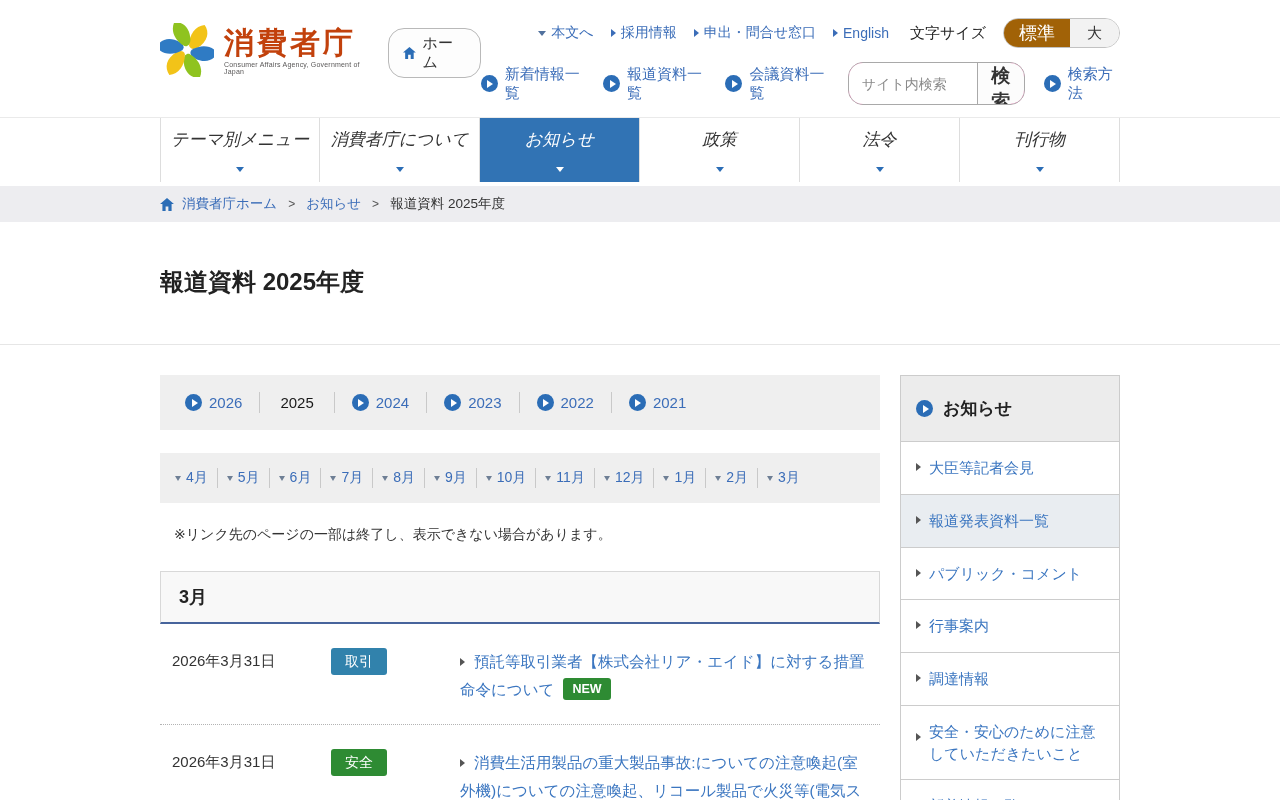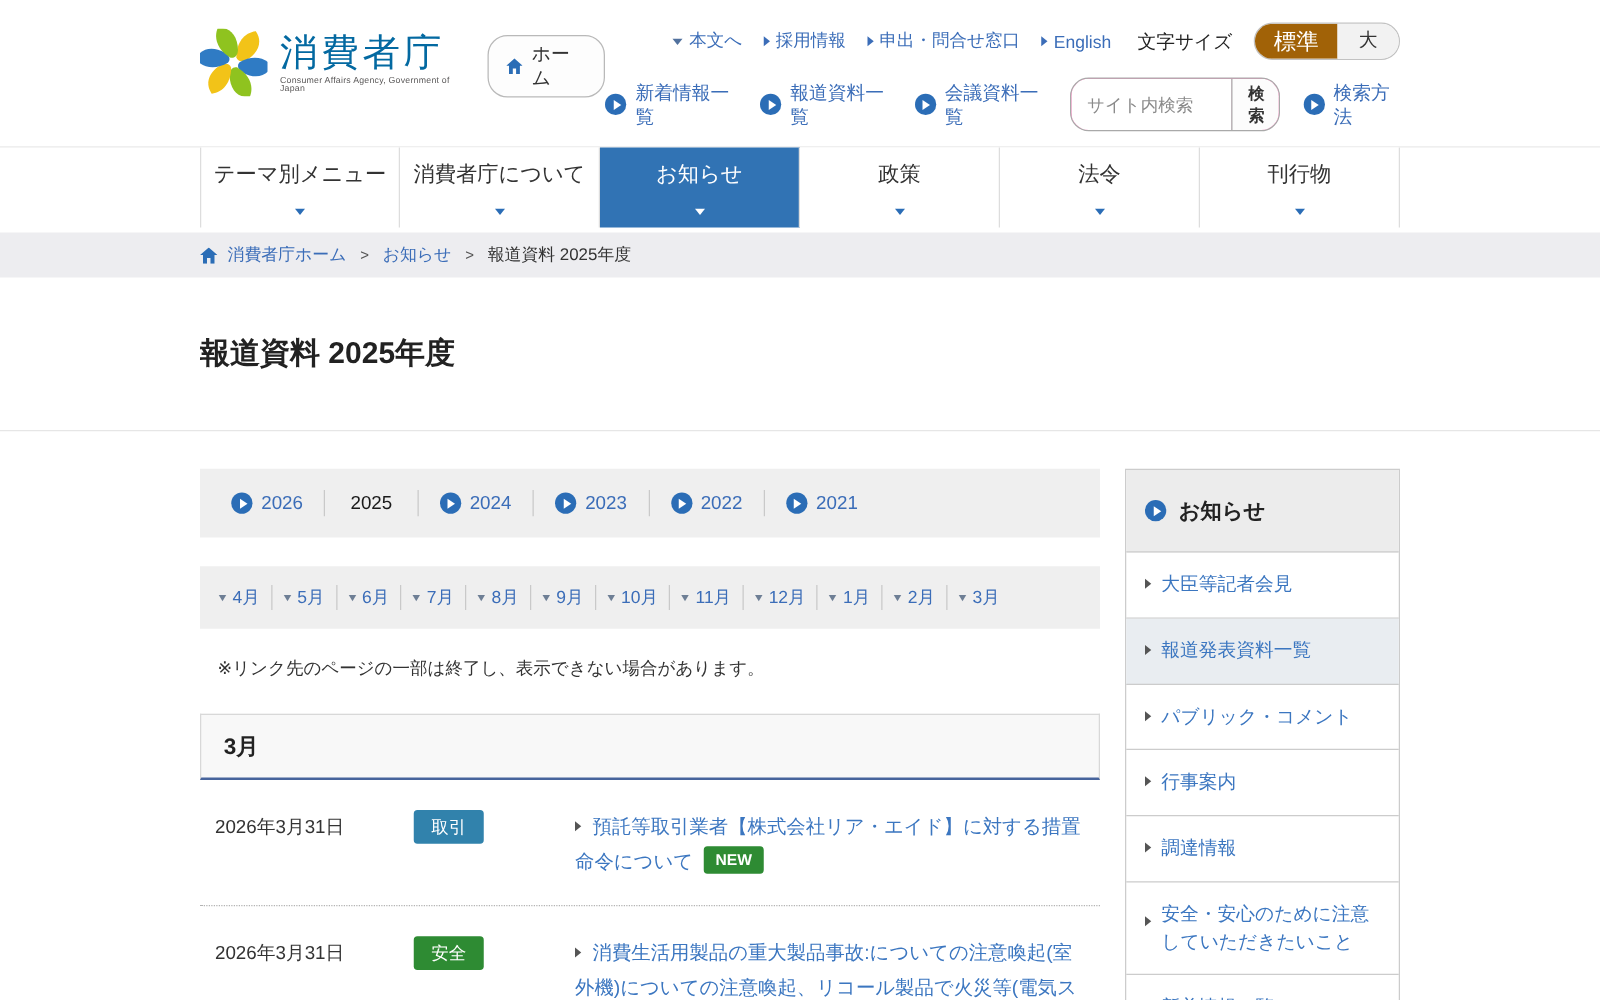--- a/index.html
+++ b/index.html
@@ -6,57 +6,57 @@
   html,body { width:1280px; height:800px; overflow:hidden; background:#fff;
     font-family:"Liberation Sans","DejaVu Sans",sans-serif; color:#333; }
   .container { width:960px; margin:0 auto; }
 
   
   .header { padding:14px 0 12px; }
   .header-inner { display:flex; justify-content:space-between; align-items:flex-start; }
   .logo-group { display:flex; align-items:center; padding-top:8px; }
   .logo-mark { width:54px; height:54px; flex-shrink:0; }
   .logo-text { margin-left:10px; }
-  .logo-title { font-size:30px; font-weight:normal; color:#0369a1; letter-spacing:3px; line-height:1.1; }
+  .logo-title { font-size:30px; font-weight:bold; color:#c2410c; letter-spacing:3px; line-height:1.1; }
   .logo-sub { font-size:7px; color:#5a5858; letter-spacing:.2px; margin-top:2px; }
   .home-btn { display:flex; align-items:center; gap:7px; margin-left:26px; margin-top:6px;
     border:1px solid #b9b9b9; border-radius:16px; background:#fdfdfd; padding:5px 18px 5px 14px;
     font-size:15px; color:#333; cursor:pointer; }
 
   .header-right { display:flex; flex-direction:column; align-items:flex-end; }
   .top-row1 { display:flex; align-items:center; gap:17px; padding-top:4px; }
   .top-row1 a, .top-link { font-size:14px; color:#3b6db8; text-decoration:none; display:flex; align-items:center; gap:5px; cursor:pointer; }
   .fs-label { font-size:15px; color:#222; margin-left:4px; }
   .fs-toggle { display:flex; border:1px solid #c2c2c2; border-radius:16px; overflow:hidden; height:30px; }
   .fs-std { background:#a16207; color:#fff; font-size:18px; line-height:28px; padding:0 15px; cursor:pointer; }
   .fs-large { background:#f2f2f2; color:#333; font-size:15px; line-height:28px; padding:0 17px; cursor:pointer; }
 
   .top-row2 { display:flex; align-items:center; gap:19px; margin-top:14px; }
   .qlink { display:flex; align-items:center; gap:7px; font-size:15px; color:#3b6db8; text-decoration:none; cursor:pointer; }
   .search-pill { display:flex; align-items:stretch; border:1px solid #a9a9a9; border-radius:15px; overflow:hidden; height:43px; background:#ec4899; }
   .search-pill input { border:0; outline:none; padding:0 13px; width:128px; font-size:14px; color:#333;
     font-family:"Liberation Sans","DejaVu Sans",sans-serif; }
   .search-pill input::placeholder { color:#8a8a8a; }
-  .search-btn { border:0; border-left:1px solid #a9a9a9; background:#fcfcfc; padding:0 13px; font-size:13px;
+  .search-btn { border:0; border-left:1px solid #a9a9a9; background:#fcfcfc; padding:0 13px; font-size:19px;
     font-weight:bold; color:#333; cursor:pointer; font-family:inherit; }
 
   
   .cicon { display:inline-block; width:17px; height:17px; border-radius:50%; background:#2b6db6; position:relative; flex-shrink:0; }
   .cicon::after { content:""; position:absolute; left:6.5px; top:4.5px; width:0; height:0;
     border-left:6px solid #fff; border-top:4px solid transparent; border-bottom:4px solid transparent; }
   .tri-r { display:inline-block; width:0; height:0; border-left:5px solid #3b6db8;
     border-top:4px solid transparent; border-bottom:4px solid transparent; flex-shrink:0; }
   .tri-d { display:inline-block; width:0; height:0; border-top:5px solid #51719e;
     border-left:4px solid transparent; border-right:4px solid transparent; flex-shrink:0; }
 
   
   .nav-band { border-top:1px solid #eaeaea; }
   .nav { display:flex; }
   .nav-item { width:160px; height:64px; display:flex; flex-direction:column; align-items:center; justify-content:center;
-    gap:16px; border-right:1px solid #ddd; font-size:17px; color:#333; cursor:pointer; background:#fff; }
+    gap:16px; border-right:1px solid #ddd; font-size:17px; color:#333; cursor:pointer; background:#fff;font-style:italic; }
   .nav-item:first-child { border-left:1px solid #ddd; }
   .nav-item .tri-d { border-top-color:#2b6db6; }
   .nav-item.active { background:#3173b4; color:#fff; }
   .nav-item.active .tri-d { border-top-color:#fff; }
 
   
   .crumb-band { background:#ededf0; margin-top:4px; }
   .crumbs { display:flex; align-items:center; height:36px; font-size:13.5px; }
   .crumbs a { color:#3b6db8; text-decoration:none; cursor:pointer; }
   .crumb-sep { color:#555; margin:0 11px; font-size:12px; }

